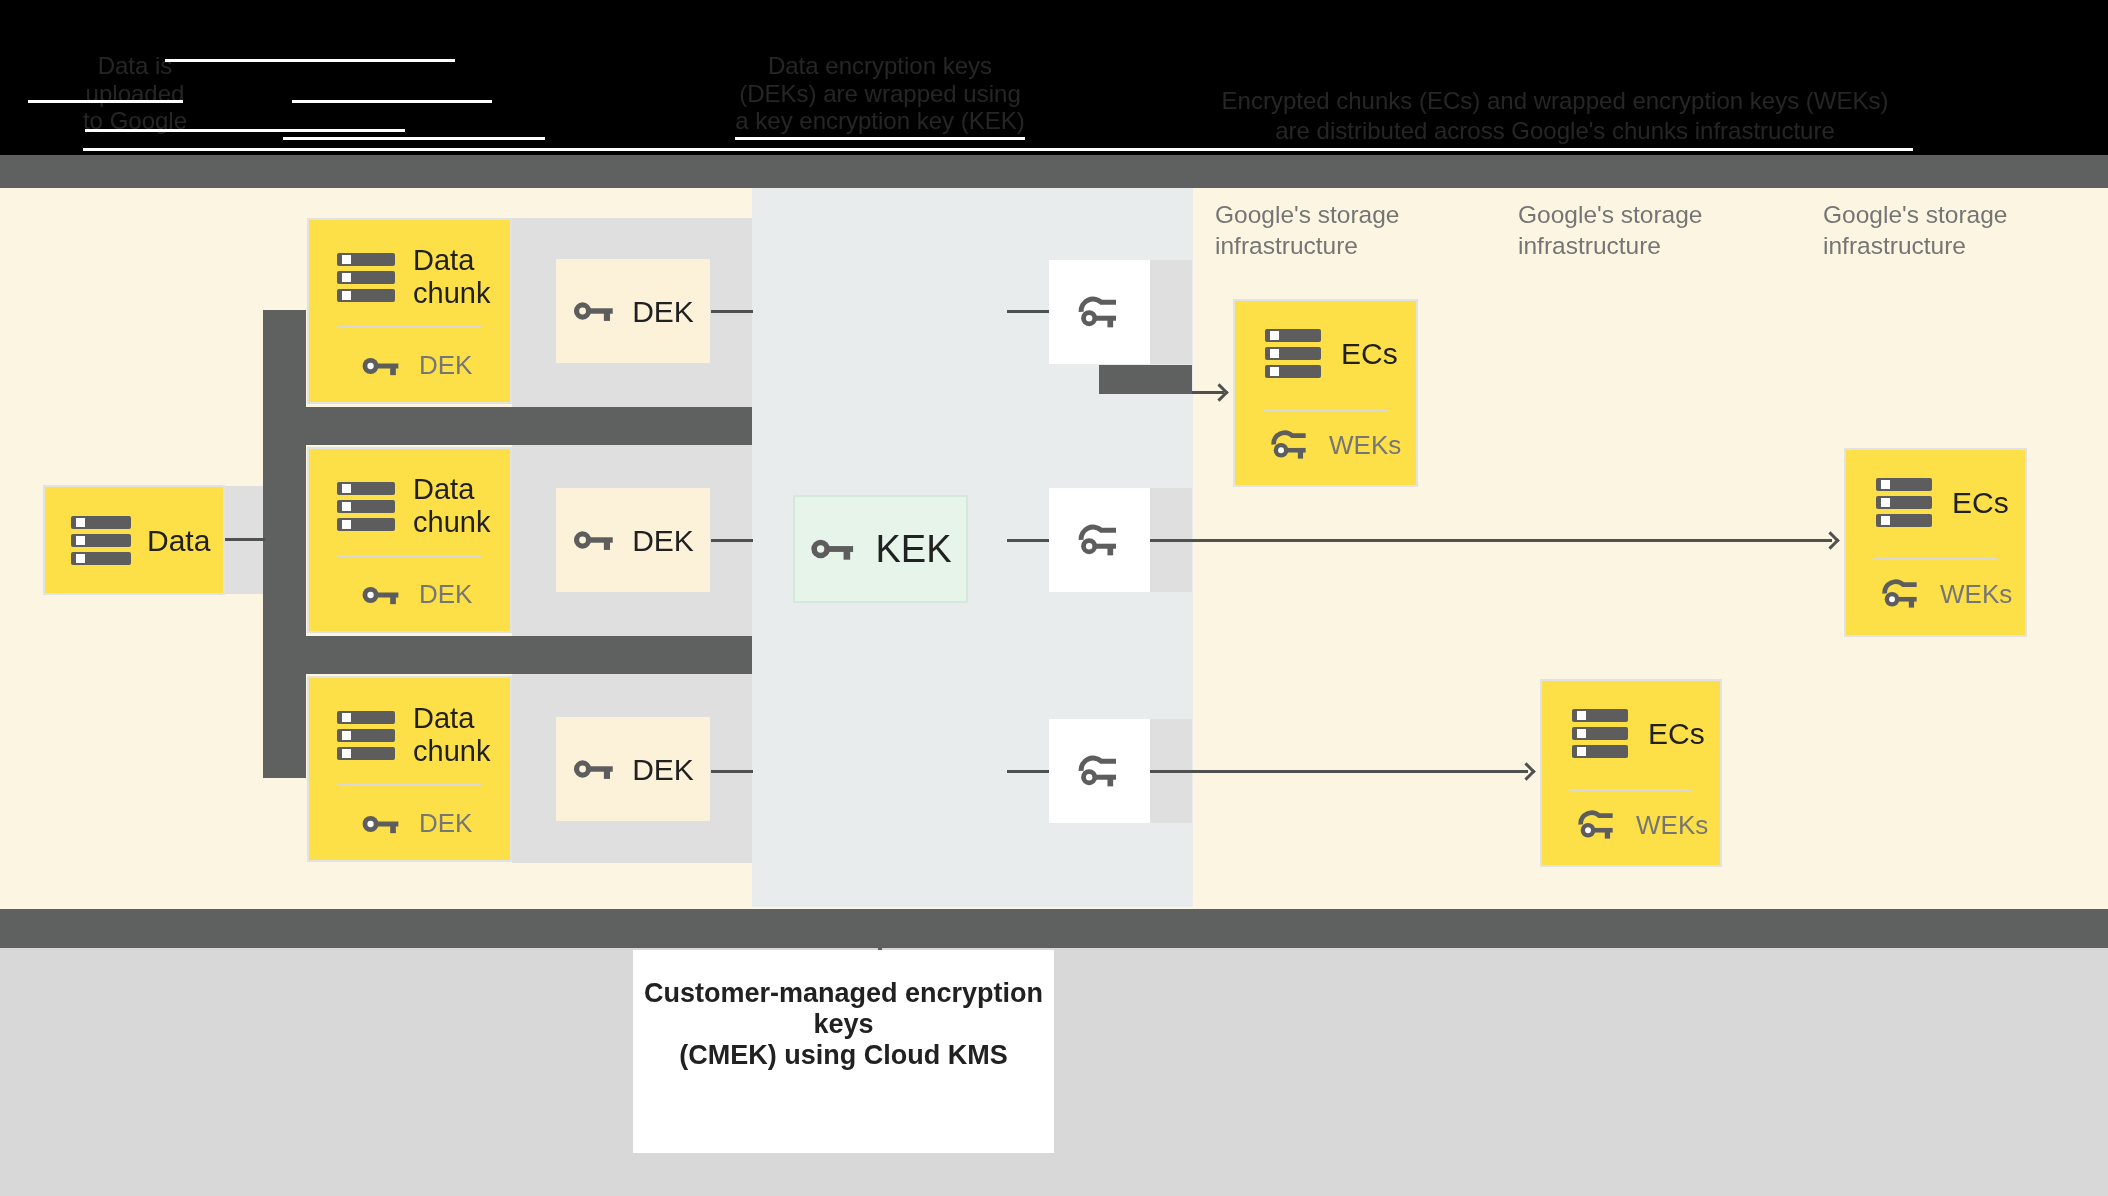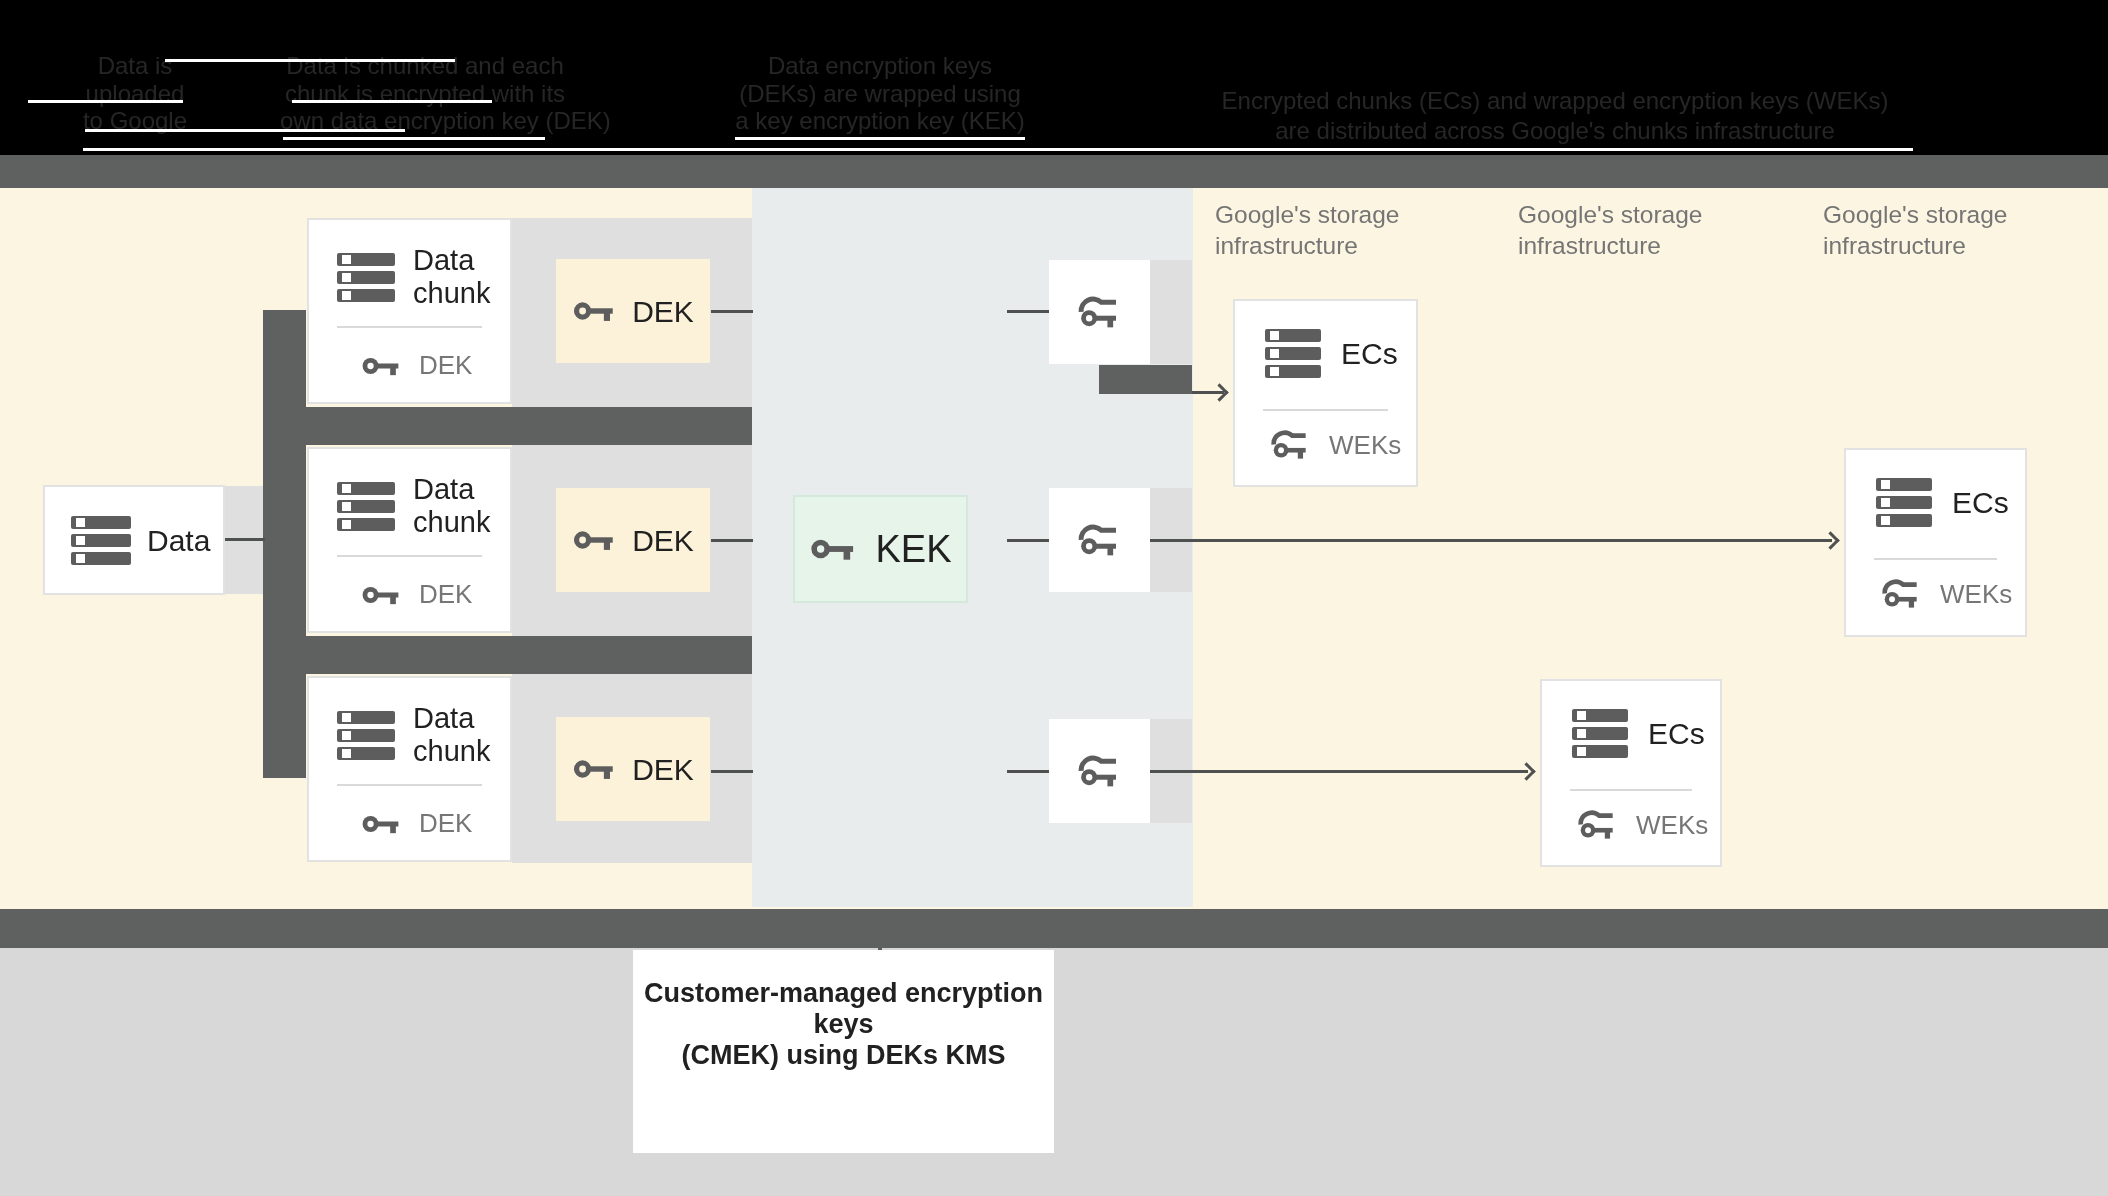--- a/index.html
+++ b/index.html
@@ -25,21 +25,21 @@
 
   
   .main{position:absolute;left:0;top:188px;width:2108px;height:721px;background:var(--cream)}
   .abs{position:absolute}
   .blue-panel{left:752px;top:0;width:441px;height:719px;background:var(--bluegray)}
   .gray{background:var(--panelgray)}
   .dark{background:var(--band)}
   .hline{position:absolute;height:3px;background:var(--line)}
   .chev{position:absolute;width:13px;height:13px;border-top:3px solid var(--line);border-right:3px solid var(--line);transform:rotate(45deg)}
 
-  .wbox{position:absolute;background:#ffffff;border:2px solid var(--border)}
+  .wbox{position:absolute;background:#fde047;border:2px solid var(--border)}
   .label{color:var(--text);font-size:29px;line-height:33px}
   .sublabel{color:var(--subtext);font-size:26px}
 
   
   .stack{display:flex;flex-direction:column;gap:5px;width:58px}
   .stack .bar{position:relative;height:13px;background:var(--icon);border-radius:2px}
   .stack .bar::after{content:"";position:absolute;left:5px;top:2px;width:9px;height:9px;background:#fff}
 
   svg .k{fill:var(--icon)}
   svg .ks{fill:none;stroke:var(--icon);stroke-width:4.4px}
@@ -76,25 +76,20 @@
 <body>
 
 <div id="stage">
 
   <div class="hdr">
     <div class="hdr-col" style="left:35px;top:52px;width:200px">
       <div class="hdr-line">Data is</div>
       <div class="hdr-line">uploaded</div>
       <div class="hdr-line">to Google</div>
     </div>
-    <div class="hdr-col" style="left:280px;top:52px;width:290px">
-      <div class="hdr-line">Data is chunked and each</div>
-      <div class="hdr-line">chunk is encrypted with its</div>
-      <div class="hdr-line">own data encryption key (DEK)</div>
-    </div>
     <div class="hdr-col" style="left:727px;top:52px;width:306px">
       <div class="hdr-line">Data encryption keys</div>
       <div class="hdr-line">(DEKs) are wrapped using</div>
       <div class="hdr-line">a key encryption key (KEK)</div>
     </div>
     <div class="hdr-col" style="left:1220px;top:86px;width:670px;line-height:30px">
       <div class="hdr-line">Encrypted chunks (ECs) and wrapped encryption keys (WEKs)</div>
       <div class="hdr-line">are distributed across Google's chunks infrastructure</div>
     </div>
 
@@ -365,18 +360,18 @@
     </div>
   </div>
 
   <div class="band" id="band-bottom"></div>
 
   <div class="bottom">
     <div class="kms-tick"></div>
     <div class="note-box">
       <p>
         <span class="b">Customer-managed encryption keys</span><br>
-        <span class="b">(CMEK) using DEKs KMS</span>
+        <span class="b">(CMEK) using Cloud KMS</span>
       </p>
     </div>
   </div>
 
 </div>
 
 </body></html>

